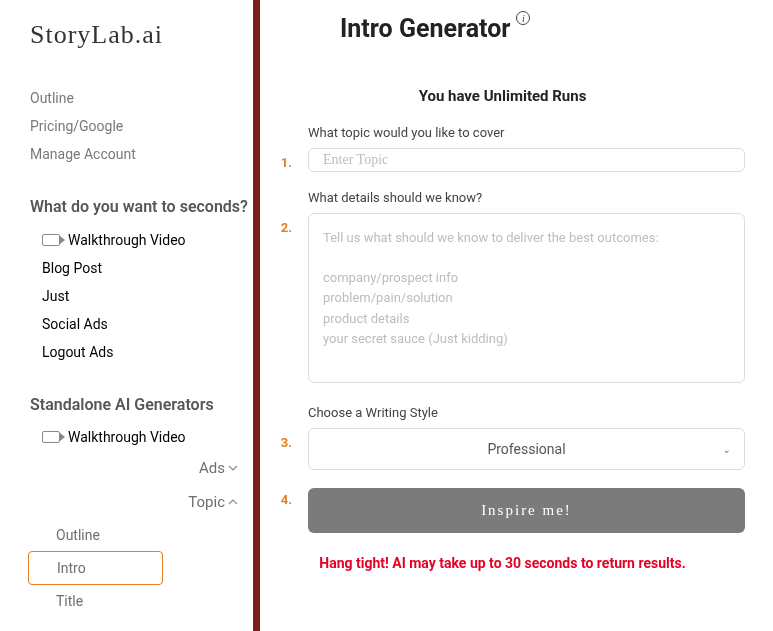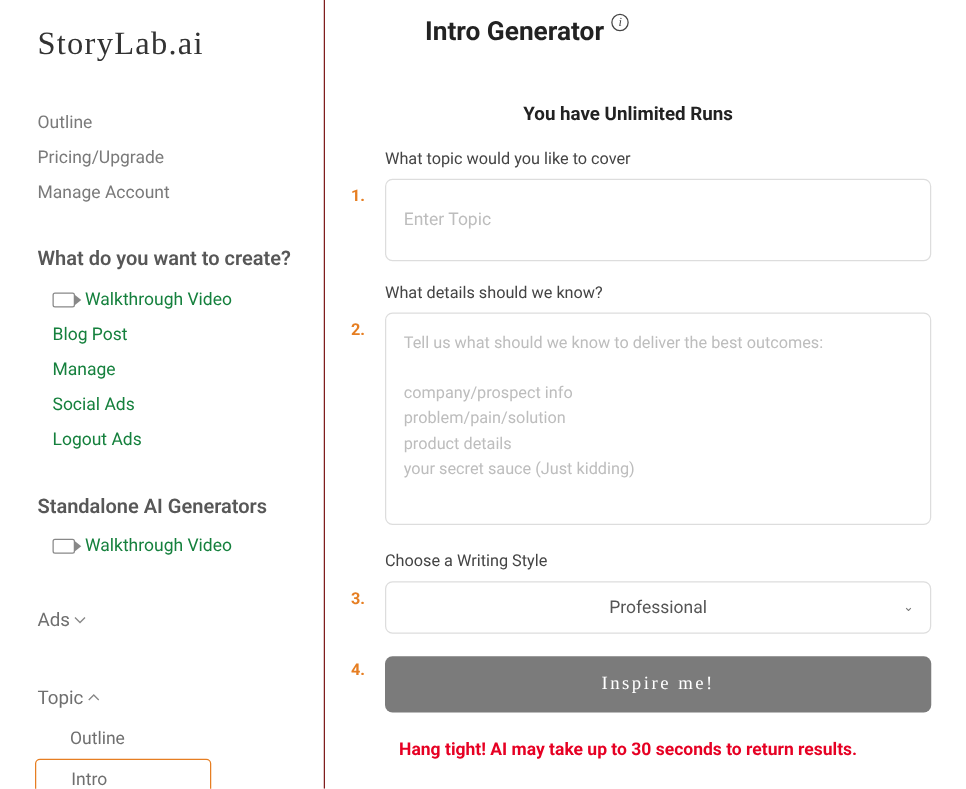--- a/index.html
+++ b/index.html
@@ -8,21 +8,21 @@
       background: #fff;
       color: #333;
       width: 773px;
       height: 631px;
       overflow: hidden;
       display: flex;
     }
     .sidebar {
       width: 260px;
       padding: 20px 0 0 30px;
-      border-right: 1px solid #7f1d1d;
+      border-right: 7px solid #7f1d1d;
     }
     .logo {
       font-family: Georgia, "Times New Roman", serif;
       font-size: 26px;
       color: #333;
       letter-spacing: 1px;
       margin-bottom: 34px;
     }
     .nav-link {
       display: block;
@@ -36,21 +36,21 @@
       font-weight: 600;
       color: #575757;
       margin-top: 28px;
       margin-bottom: 8px;
       line-height: 1.35;
     }
     .item {
       display: flex;
       align-items: center;
       padding: 6px 0 6px 12px;
-      color: #15803d;
+      color: #000000;
       font-size: 14px;
       cursor: pointer;
     }
     .video-icon {
       display: inline-block;
       width: 18px;
       height: 12px;
       border: 1.5px solid #888;
       border-radius: 2px;
       position: relative;
@@ -62,26 +62,25 @@
       right: -6px;
       top: 1px;
       width: 0; height: 0;
       border-top: 4px solid transparent;
       border-bottom: 4px solid transparent;
       border-left: 5px solid #888;
     }
     .collapsible {
       display: flex;
       align-items: center;
-      justify-content: flex-start;
+      justify-content: flex-end;
       padding: 8px 12px 8px 0;
       color: #6f6f6f;
       font-size: 15px;
       cursor: pointer;
-      margin-top: 28px;
     }
     .chevron {
       width: 16px;
       height: 16px;
       stroke: #888;
       stroke-width: 1.6;
       fill: none;
     }
     .sub-list {
       padding-left: 8px;
@@ -103,21 +102,21 @@
       flex: 1;
       padding: 14px 28px 0 0;
     }
     .page-title-row {
       display: flex;
       align-items: flex-start;
       margin-bottom: 26px;
       padding-left: 80px;
     }
     .page-title {
-      font-size: 21px;
+      font-size: 25px;
       font-weight: 700;
       color: #222;
     }
     .info-icon {
       width: 14px; height: 14px;
       border: 1px solid #444;
       border-radius: 50%;
       display: inline-flex;
       align-items: center;
       justify-content: center;
@@ -159,23 +158,24 @@
       display: block;
     }
     .input, .textarea, .select {
       width: 100%;
       border: 1px solid #ddd;
       border-radius: 6px;
       background: #fff;
       font-family: inherit;
     }
     .input {
-      padding: 24px 14px;
+      padding: 3px 14px;
       font-size: 14px;
       color: #555;
+      font-family: Liberation Serif, serif;
     }
     .input::placeholder, .textarea::placeholder { color: #bdbdbd; }
     .textarea {
       padding: 14px 14px;
       font-size: 13px;
       color: #555;
       height: 170px;
       resize: none;
       line-height: 1.55;
     }
@@ -222,35 +222,35 @@
     }
   </style>
 </head>
 <body>
 
 <aside class="sidebar">
   <div class="logo">StoryLab.ai</div>
 
   <div>
     <div class="nav-link">Outline</div>
-    <div class="nav-link">Pricing/Upgrade</div>
+    <div class="nav-link">Pricing/Google</div>
     <div class="nav-link">Manage Account</div>
   </div>
 
-  <div class="section-title">What do you want to create?</div>
+  <div class="section-title">What do you want to seconds?</div>
   <div>
     <div class="item">
       <span class="video-icon"></span>
       <span>Walkthrough Video</span>
     </div>
     <div class="item">
         <span>Blog Post</span>
       </div>
     <div class="item">
-        <span>Manage</span>
+        <span>Just</span>
       </div>
     <div class="item">
         <span>Social Ads</span>
       </div>
     <div class="item">
         <span>Logout Ads</span>
       </div>
   </div>
 
   <div class="section-title">Standalone AI Generators</div>

